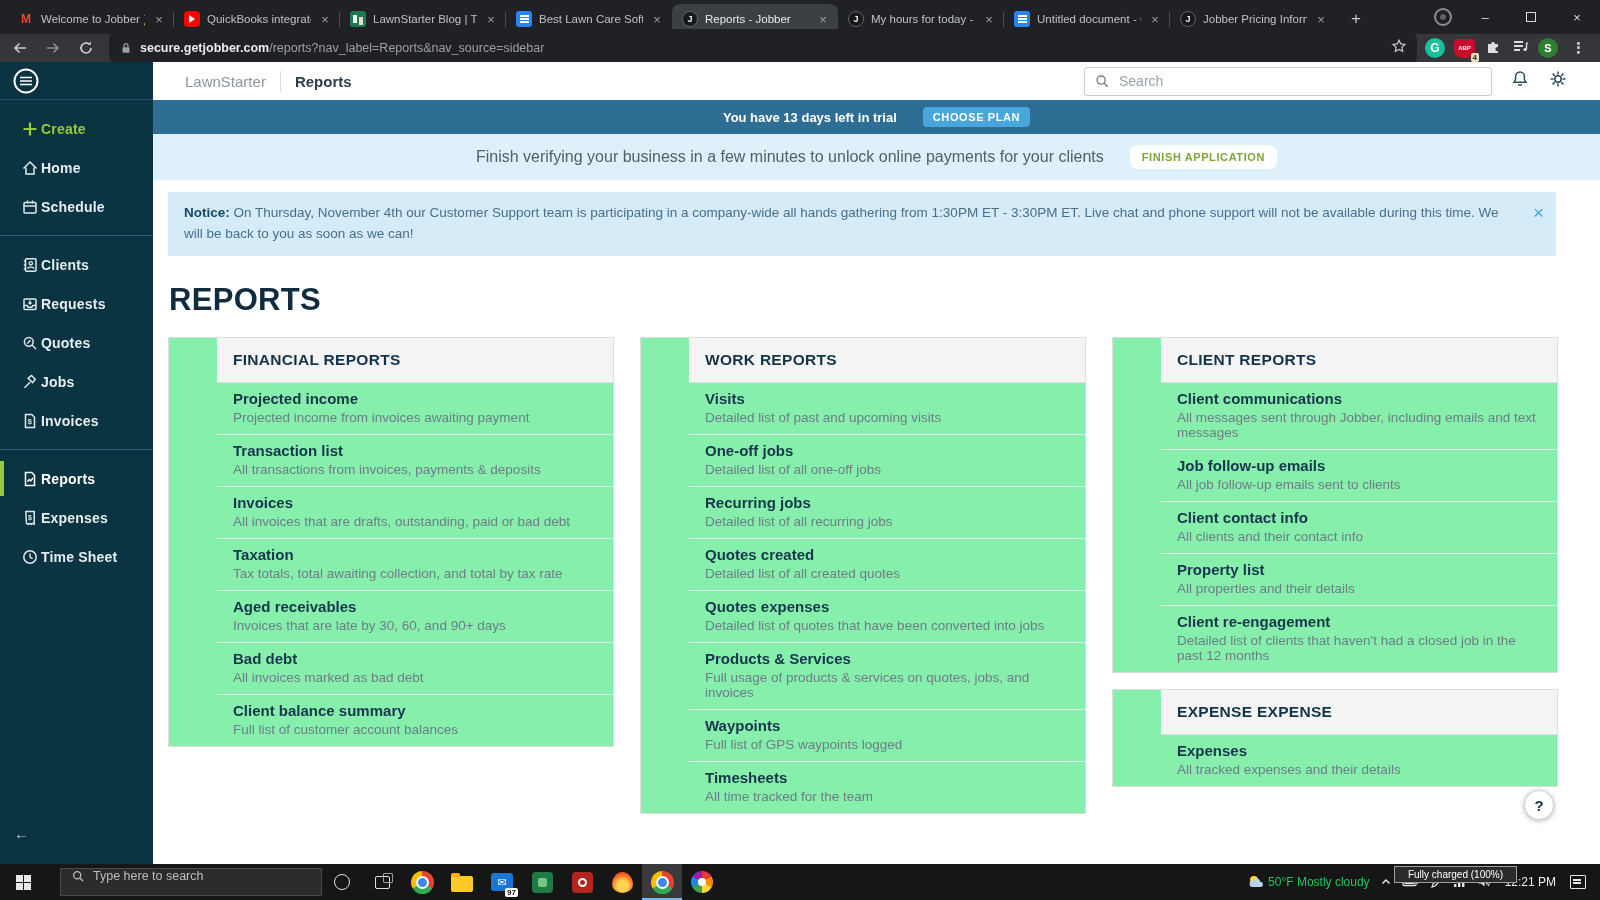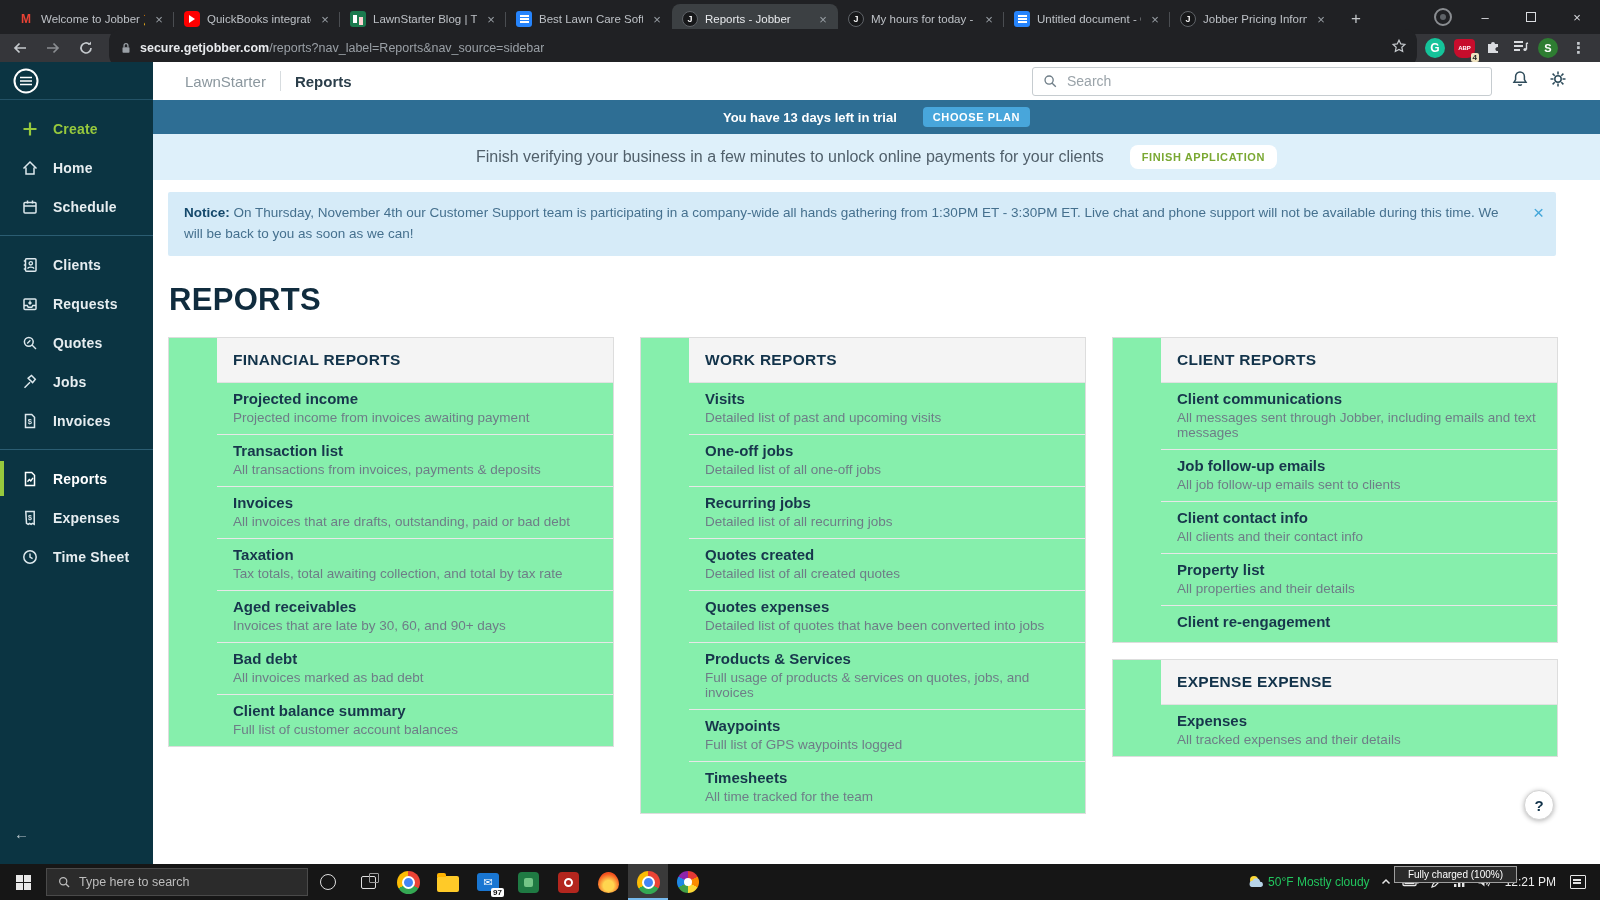--- a/index.html
+++ b/index.html
@@ -43,34 +43,34 @@
   .ext-abp { width:21px; height:19px; background:#c70d2c; border-radius:4px 4px 8px 8px; color:#fff; font-weight:900; font-size:6px; display:flex; align-items:center; justify-content:center; position:relative; }
   .ext-abp .mini-badge { position:absolute; right:-4px; bottom:-4px; background:#efe3c0; color:#222; font-size:8px; font-weight:bold; padding:0 2px; border-radius:2px; }
   .ext-s { width:20px; height:20px; border-radius:50%; background:#2e7d32; color:#fff; font-weight:bold; font-size:11px; display:flex; align-items:center; justify-content:center; }
   .kebab { color:#c5c9cd; font-size:15px; font-weight:bold; padding:0 4px; }
 
   
   #app { position:absolute; top:62px; left:0; width:1600px; height:802px; background:#fff; }
 
   #sidebar { position:absolute; top:0; left:0; width:153px; height:802px; background:#0b3442; color:#e6edf0; }
   .logo-wrap { height:38px; display:flex; align-items:center; padding-left:12px; border-bottom:1px solid #235266; }
-  .side-item { height:39px; display:flex; align-items:center; gap:14px; padding-left:21px; font-size:14px; font-weight:bold; letter-spacing:.2px; position:relative; }
+  .side-item { height:39px; display:flex; align-items:center; gap:2px; padding-left:21px; font-size:14px; font-weight:bold; letter-spacing:.2px; position:relative; }
   .side-item.create { color:#97c93d; margin-top:9px; }
   .side-item.active { color:#fff; }
   .side-item.active::before { content:""; position:absolute; left:0; top:2px; bottom:2px; width:4px; background:#97c93d; }
   .side-div { height:1px; background:#2b5d72; margin:9px 0; }
   .collapse-arrow { position:absolute; left:14px; bottom:22px; color:#b9c6cc; font-size:15px; }
 
   #main { position:absolute; top:0; left:153px; width:1447px; height:802px; display:flex; flex-direction:column; }
   #app-header { height:38px; background:#fff; display:flex; align-items:center; padding:0 32px; flex:none; }
   .brand { color:#8b979e; font-size:15px; }
   .brand-sep { width:1px; height:20px; background:#d7dcdf; margin:0 14px; }
   .pagecrumb { color:#2b3e4a; font-size:15px; font-weight:bold; }
   .hdr-right { margin-left:auto; display:flex; align-items:center; gap:18px; }
-  .searchbox { position:relative; width:460px; }
+  .searchbox { position:relative; width:408px; }
   .searchbox input { width:100%; height:29px; border:1px solid #c6ccd0; border-radius:3px; padding:0 10px 0 34px; font-size:14px; color:#333; outline:none; font-family:inherit; }
   .searchbox input::placeholder { color:#9aa3a9; }
   .searchbox svg { position:absolute; left:10px; top:6px; }
 
   #trial-banner { height:34px; background:#2e6e94; display:flex; align-items:center; justify-content:center; flex:none; }
   #trial-banner .t-text { color:#fff; font-size:13px; font-weight:bold; }
   .btn-chooseplan { background:#48a6db; color:#fff; font-size:11px; font-weight:800; letter-spacing:.6px; padding:4px 10px; margin-left:26px; border-radius:4px; }
   #verify-banner { height:46px; background:#def0fa; display:flex; align-items:center; justify-content:center; flex:none; }
   #verify-banner .v-text { color:#51606b; font-size:16px; }
   .btn-finishapp { background:#fff; color:#7aa832; font-size:11px; font-weight:800; letter-spacing:.6px; padding:6px 12px; margin-left:26px; border-radius:8px; }
@@ -90,21 +90,21 @@
   .rtitle { font-size:15px; font-weight:bold; color:#17364c; margin-bottom:3px; }
   .rdesc { font-size:13.5px; color:#6e7d87; }
 
   #help-fab { position:absolute; right:46px; bottom:44px; width:30px; height:30px; border-radius:50%; background:#fff; border:1px solid #d4d4d4; box-shadow:0 1px 5px rgba(0,0,0,.3); display:flex; align-items:center; justify-content:center; color:#12334a; font-weight:800; font-size:15px; z-index:5; }
 
   
   #taskbar { position:absolute; left:0; bottom:0; width:1600px; height:36px; background:#161616; display:flex; align-items:center; color:#eee; }
   .tb-start { width:46px; height:36px; display:flex; align-items:center; justify-content:center; }
   .win-logo { width:15px; height:15px; display:grid; grid-template-columns:7px 7px; grid-gap:1px; }
   .win-logo div { background:#e8e8e8; }
-  .tb-search { width:262px; height:28px; background:#2b2b2b; border:1px solid #4a4a4a; display:flex; align-items:center; gap:8px; padding:0 10px; color:#bdbdbd; font-size:12.5px; }
+  .tb-search { width:262px; height:28px; background:#2b2b2b; border:1px solid #4a4a4a; display:flex; align-items:flex-start; gap:8px; padding:0 10px; color:#bdbdbd; font-size:12.5px;margin-left:14px; }
   .tb-ic { width:40px; height:36px; display:flex; align-items:center; justify-content:center; position:relative; }
   .tb-ic.active-app { background:#3a3a3a; box-shadow:inset 0 -2px 0 #76b9ed; }
   .ic-cortana { width:16px; height:16px; border:1.6px solid #dfdfdf; border-radius:50%; }
   .ic-taskview { width:15px; height:13px; border:1.5px solid #dfdfdf; border-radius:2px; position:relative; }
   .ic-taskview::after { content:""; position:absolute; right:-4px; top:-4px; width:8px; height:8px; border:1.5px solid #9c9c9c; border-radius:1px; }
   .ic-chrome { width:23px; height:23px; border-radius:50%; background:conic-gradient(#ea4335 0 120deg,#34a853 120deg 240deg,#fbbc05 240deg 360deg); position:relative; }
   .ic-chrome::after { content:""; position:absolute; inset:5px; background:#4285f4; border:2.5px solid #fff; border-radius:50%; }
   .ic-folder { width:22px; height:16px; background:#ffca28; border-radius:2px; position:relative; margin-top:3px; }
   .ic-folder::before { content:""; position:absolute; top:-3px; left:0; width:9px; height:4px; background:#ffb300; border-radius:2px 2px 0 0; }
   .ic-mail { width:22px; height:18px; background:#1976d2; border-radius:3px; color:#fff; font-size:11px; display:flex; align-items:center; justify-content:center; }
@@ -454,20 +454,21 @@
             <div class="rrow">
                 <div class="rtitle">Client contact info</div>
                 <div class="rdesc">All clients and their contact info</div>
               </div>
             <div class="rrow">
                 <div class="rtitle">Property list</div>
                 <div class="rdesc">All properties and their details</div>
               </div>
             <div class="rrow">
                 <div class="rtitle">Client re-engagement</div>
+                <div class="rdesc">Detailed list of clients that haven't had a closed job in the past 12 months</div>
               </div>
           </div>
           <div class="card">
             <div class="card-header">EXPENSE EXPENSE</div>
             <div class="rrow">
                 <div class="rtitle">Expenses</div>
                 <div class="rdesc">All tracked expenses and their details</div>
               </div>
           </div>
         </div>

